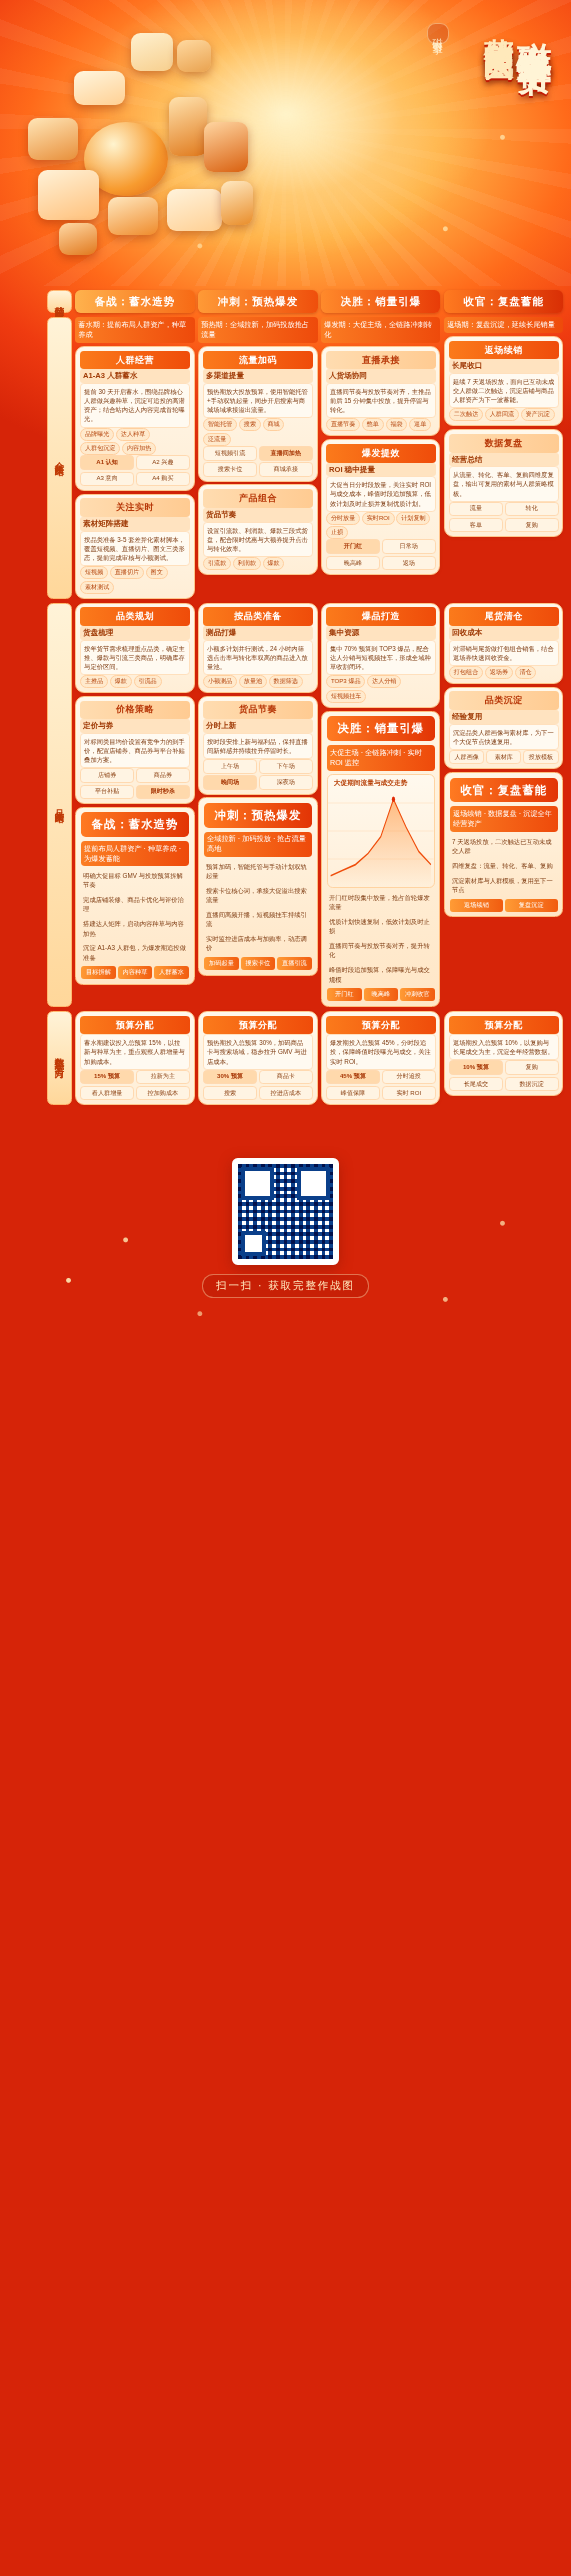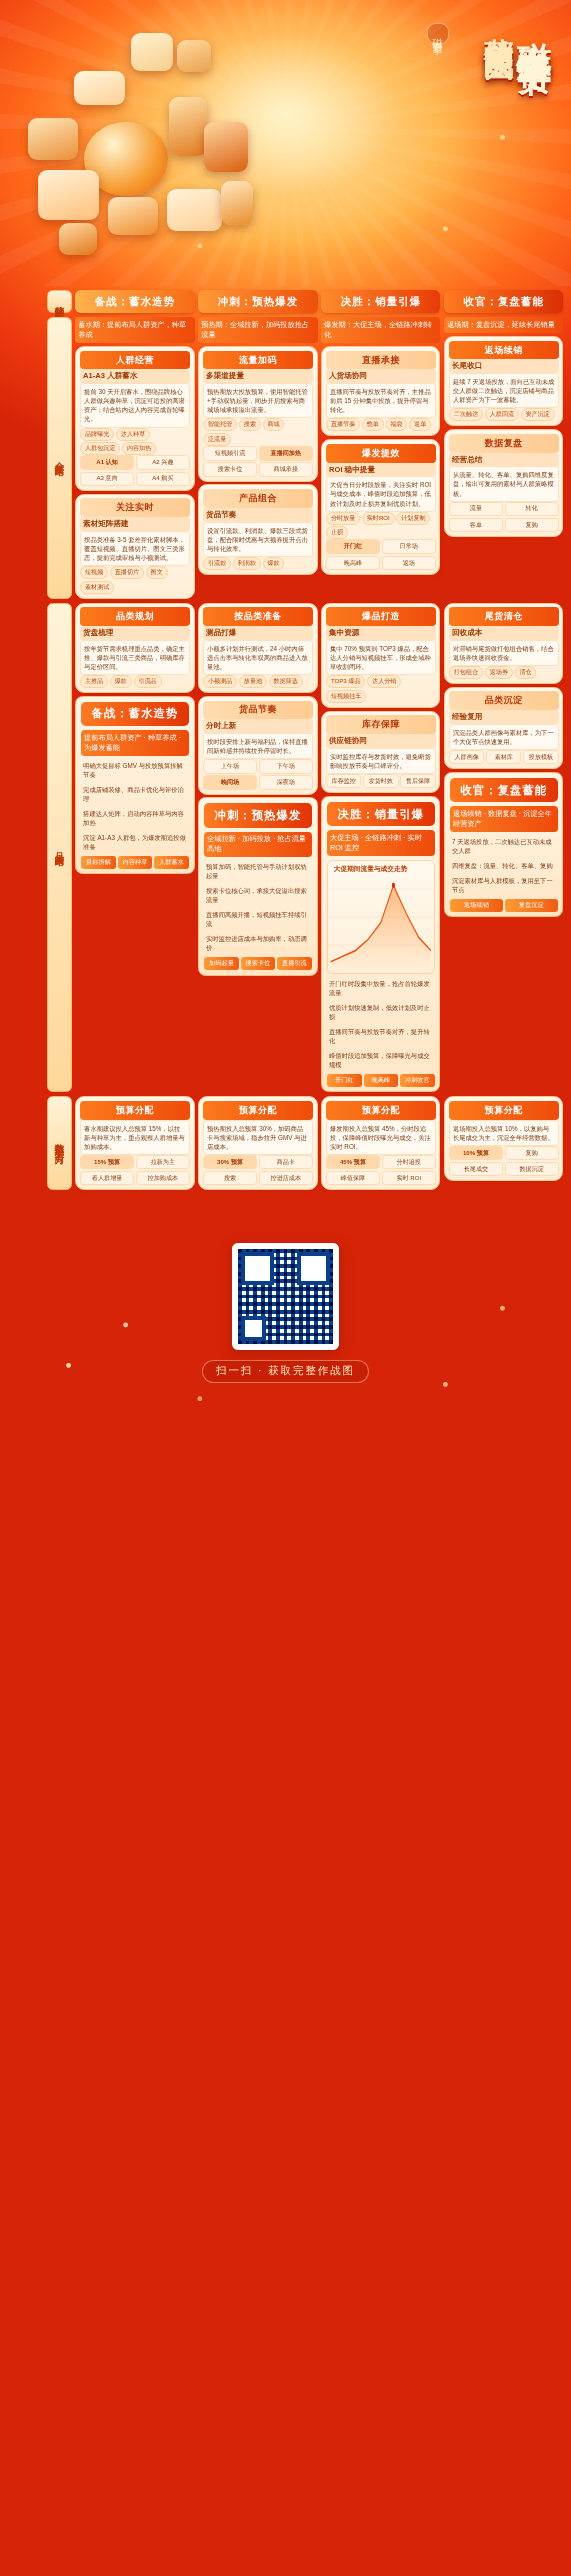--- a/index.html
+++ b/index.html
@@ -501,20 +501,31 @@
         <div class="card">
           <div class="card-title">品类规划</div>
           <div class="sub">货盘梳理</div>
           <div class="txt">按年货节需求梳理重点品类，确定主推、爆款与引流三类商品，明确库存与定价区间。</div>
           <div class="chips">
             <span class="chip">主推品</span>
             <span class="chip">爆款</span>
             <span class="chip">引流品</span>
           </div>
         </div>
+        <div class="card">
+          <div class="card-title ghost">价格策略</div>
+          <div class="sub">定价与券</div>
+          <div class="txt">对标同类目均价设置有竞争力的到手价，配置店铺券、商品券与平台补贴叠加方案。</div>
+          <div class="mini-grid">
+            <div class="cell">店铺券</div>
+            <div class="cell">商品券</div>
+            <div class="cell">平台补贴</div>
+            <div class="cell hl">限时秒杀</div>
+          </div>
+        </div>
         <div class="bigcard">
           <div class="bigtitle">备战：蓄水造势</div>
           <div class="banner">提前布局人群资产 · 种草养成 · 为爆发蓄能</div>
           <div class="txt plain">明确大促目标 GMV 与投放预算拆解节奏</div>
           <div class="txt plain">完成店铺装修、商品卡优化与评价治理</div>
           <div class="txt plain">搭建达人矩阵，启动内容种草与内容加热</div>
           <div class="txt plain">沉淀 A1-A3 人群包，为爆发期追投做准备</div>
           <div class="stage-flags">
             <div class="f">目标拆解</div>
             <div class="f">内容种草</div>
@@ -562,30 +573,20 @@
 
       <div class="col">
         <div class="card">
           <div class="card-title">爆品打造</div>
           <div class="sub">集中资源</div>
           <div class="txt">集中 70% 预算到 TOP3 爆品，配合达人分销与短视频挂车，形成全域种草收割闭环。</div>
           <div class="chips">
             <span class="chip">TOP3 爆品</span>
             <span class="chip">达人分销</span>
             <span class="chip">短视频挂车</span>
-          </div>
-        </div>
-        <div class="card">
-          <div class="card-title ghost">库存保障</div>
-          <div class="sub">供应链协同</div>
-          <div class="txt">实时监控库存与发货时效，避免断货影响投放节奏与口碑评分。</div>
-          <div class="mini-grid three">
-            <div class="cell">库存监控</div>
-            <div class="cell">发货时效</div>
-            <div class="cell">售后保障</div>
           </div>
         </div>
         <div class="bigcard">
           <div class="bigtitle">决胜：销量引爆</div>
           <div class="banner">大促主场 · 全链路冲刺 · 实时 ROI 监控</div>
           <div class="chart">
             <div class="chart-caption">大促期间流量与成交走势</div>
             <svg viewBox="0 0 200 120" preserveAspectRatio="none">
               <defs>
                 <linearGradient id="g1" x1="0" y1="0" x2="0" y2="1">

